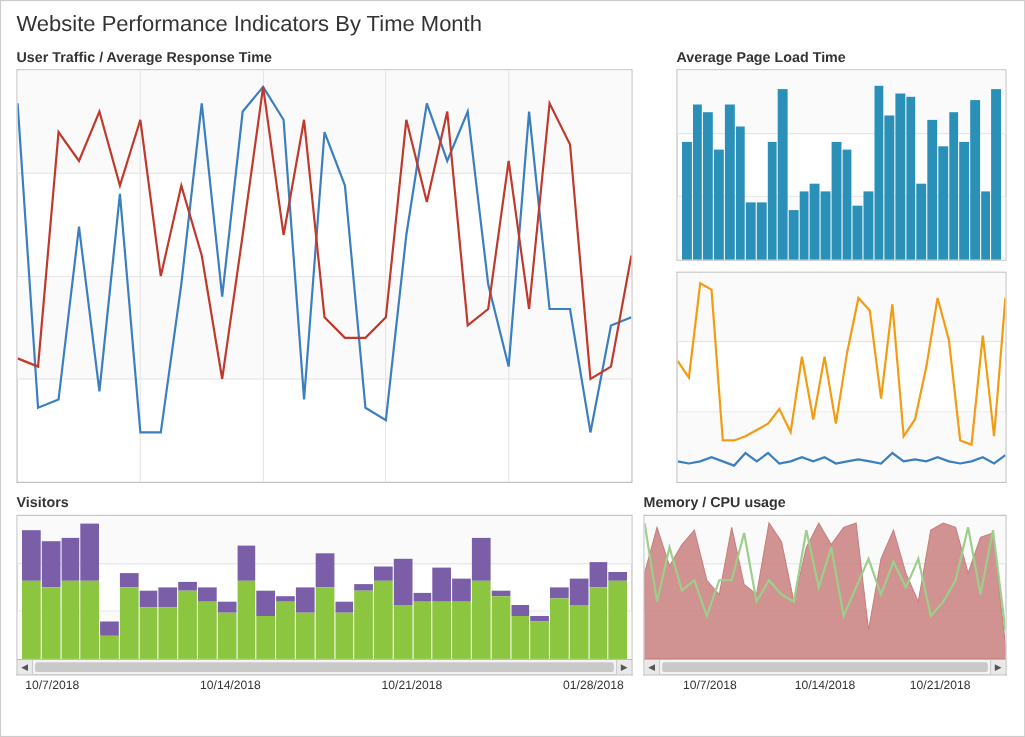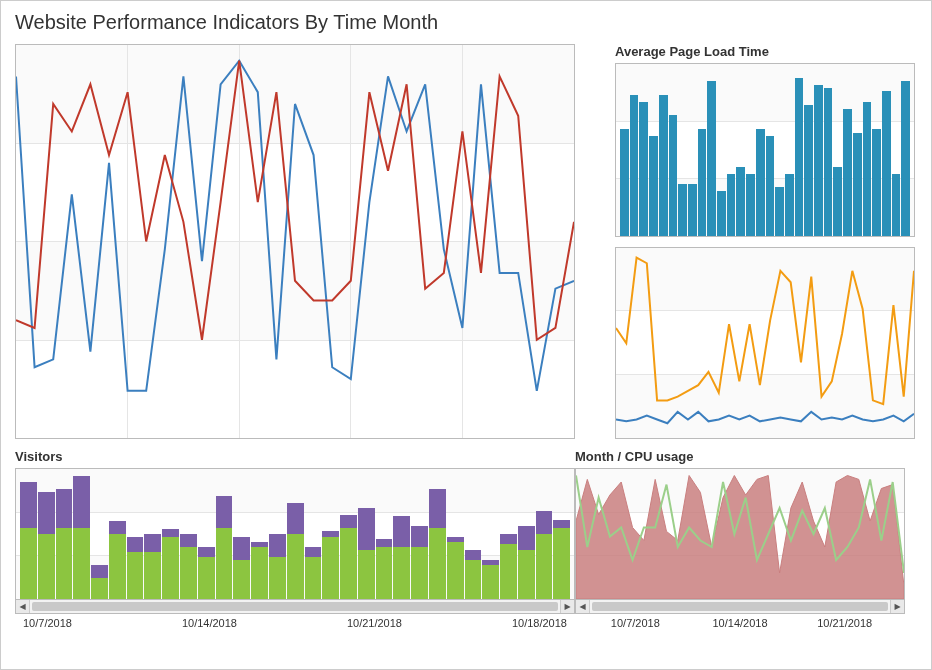--- a/index.html
+++ b/index.html
@@ -99,30 +99,32 @@
     font-size: 11px;
     color: #333;
     padding: 3px 8px 0 8px;
     justify-content: space-between;
   }
   .axis-labels.compact span { flex: 1; text-align: center; }
   .bottom-row {
     grid-column: 1 / span 2;
     display: grid;
     grid-template-columns: 560px 330px;
+    gap: 10px;
   }
 </style>
 </head>
 <body>
 
 <div class="page-title">Website Performance Indicators By Time Month</div>
 
 <div class="dashboard">
 
   <div class="panel">
+    <div class="panel-title">User Traffic / Average Response Time</div>
     <div class="chart-box">
       <div class="h-grid">
           <div></div>
           <div></div>
           <div></div>
           <div></div>
         </div>
       <div class="v-grid">
           <div></div>
           <div></div>
@@ -339,26 +341,26 @@
         <div class="scroll-btn">◀</div>
         <div class="scroll-track">
             <div class="scroll-thumb"></div>
           </div>
         <div class="scroll-btn">▶</div>
       </div>
       <div class="axis-labels" id="axis-visitors">
           <span>10/7/2018</span>
           <span>10/14/2018</span>
           <span>10/21/2018</span>
-          <span>10/18/2018</span>
+          <span>01/28/2018</span>
         </div>
     </div>
 
     <div class="panel">
-      <div class="panel-title">Month / CPU usage</div>
+      <div class="panel-title">Memory / CPU usage</div>
       <div class="chart-box" style="height:118px">
         <div class="h-grid">
             <div></div>
             <div></div>
             <div></div>
           </div>
         <svg class="plot" id="svg-memcpu" viewBox="0 0 100 100" preserveAspectRatio="none">
             <path d="M0,100 L0.00,40.00 L3.45,8.00 L6.90,35.00 L10.34,20.00 L13.79,10.00 L17.24,45.00 L20.69,55.00 L24.14,8.00 L27.59,48.00 L31.03,55.00 L34.48,5.00 L37.93,18.00 L41.38,60.00 L44.83,22.00 L48.28,5.00 L51.72,20.00 L55.17,8.00 L58.62,5.00 L62.07,80.00 L65.52,30.00 L68.97,10.00 L72.41,40.00 L75.86,60.00 L79.31,10.00 L82.76,5.00 L86.21,8.00 L89.66,40.00 L93.10,15.00 L96.55,12.00 L100.00,90.00 L100,100 Z" fill="#c97f7f" fill-opacity="0.85" stroke="#c97f7f" vector-effect="non-scaling-stroke" style="stroke-width:1px"></path>
             <polyline points="0.00,5.00 3.45,60.00 6.90,22.00 10.34,52.00 13.79,45.00 17.24,70.00 20.69,45.00 24.14,45.00 27.59,12.00 31.03,60.00 34.48,45.00 37.93,55.00 41.38,60.00 44.83,10.00 48.28,50.00 51.72,22.00 55.17,70.00 58.62,50.00 62.07,30.00 65.52,55.00 68.97,32.00 72.41,50.00 75.86,30.00 79.31,70.00 82.76,60.00 86.21,45.00 89.66,8.00 93.10,55.00 96.55,10.00 100.00,80.00" fill="none" stroke="#9bcf8a" vector-effect="non-scaling-stroke" style="stroke-width:2px"></polyline>
           </svg>

